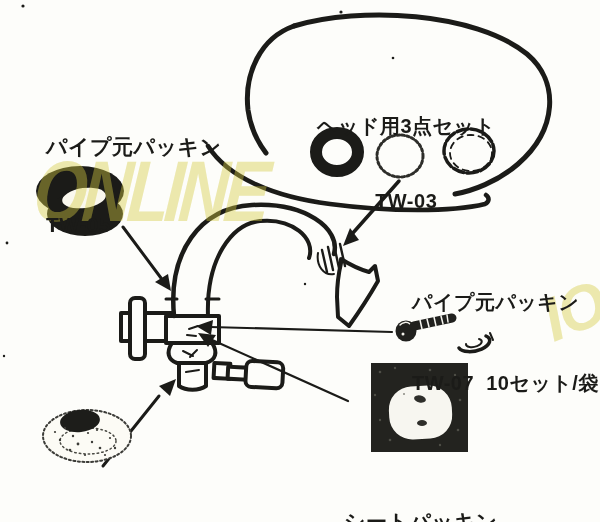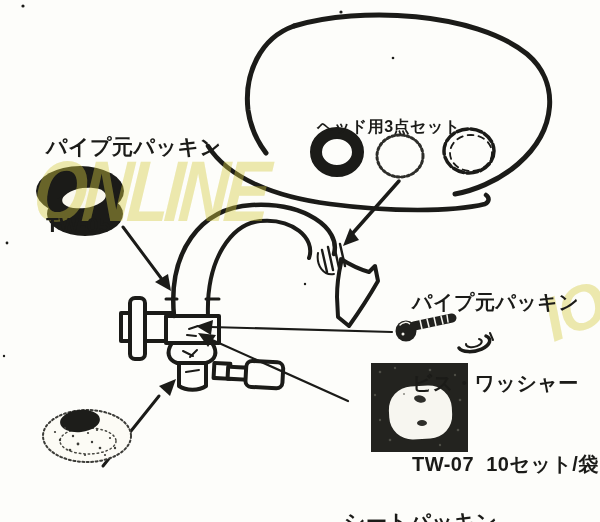--- a/index.html
+++ b/index.html
@@ -180,27 +180,27 @@
   </svg>
 
   <div class="wm wm-main">ONLINE</div>
   <div class="wm wm-part">IO</div>
 
   <div class="label" style="left:46px;top:82px;font-size:21px;line-height:26px;">
     <div>パイプ元パッキン</div>
     <div>TW-05</div>
   </div>
 
-  <div class="label" style="left:317px;top:64px;font-size:16px;line-height:25px;text-align:center;">
+  <div class="label" style="left:317px;top:64px;font-size:20px;line-height:25px;text-align:center;">
     <div>ヘッド用3点セット</div>
+    <div>TW-03</div>
   </div>
 
   <div class="label" style="left:412px;top:235px;font-size:20px;line-height:27px;">
     <div>パイプ元パッキン</div>
-    <div>ビス・ワッシャー</div>
     <div>TW-07  10セット/袋</div>
   </div>
 
   <div class="label" style="left:344px;top:459px;font-size:21px;line-height:25px;">
     <div>シートパッキン</div>
     
   </div>
 
   <div class="label" style="left:30px;top:470px;font-size:22px;line-height:26px;">
     

